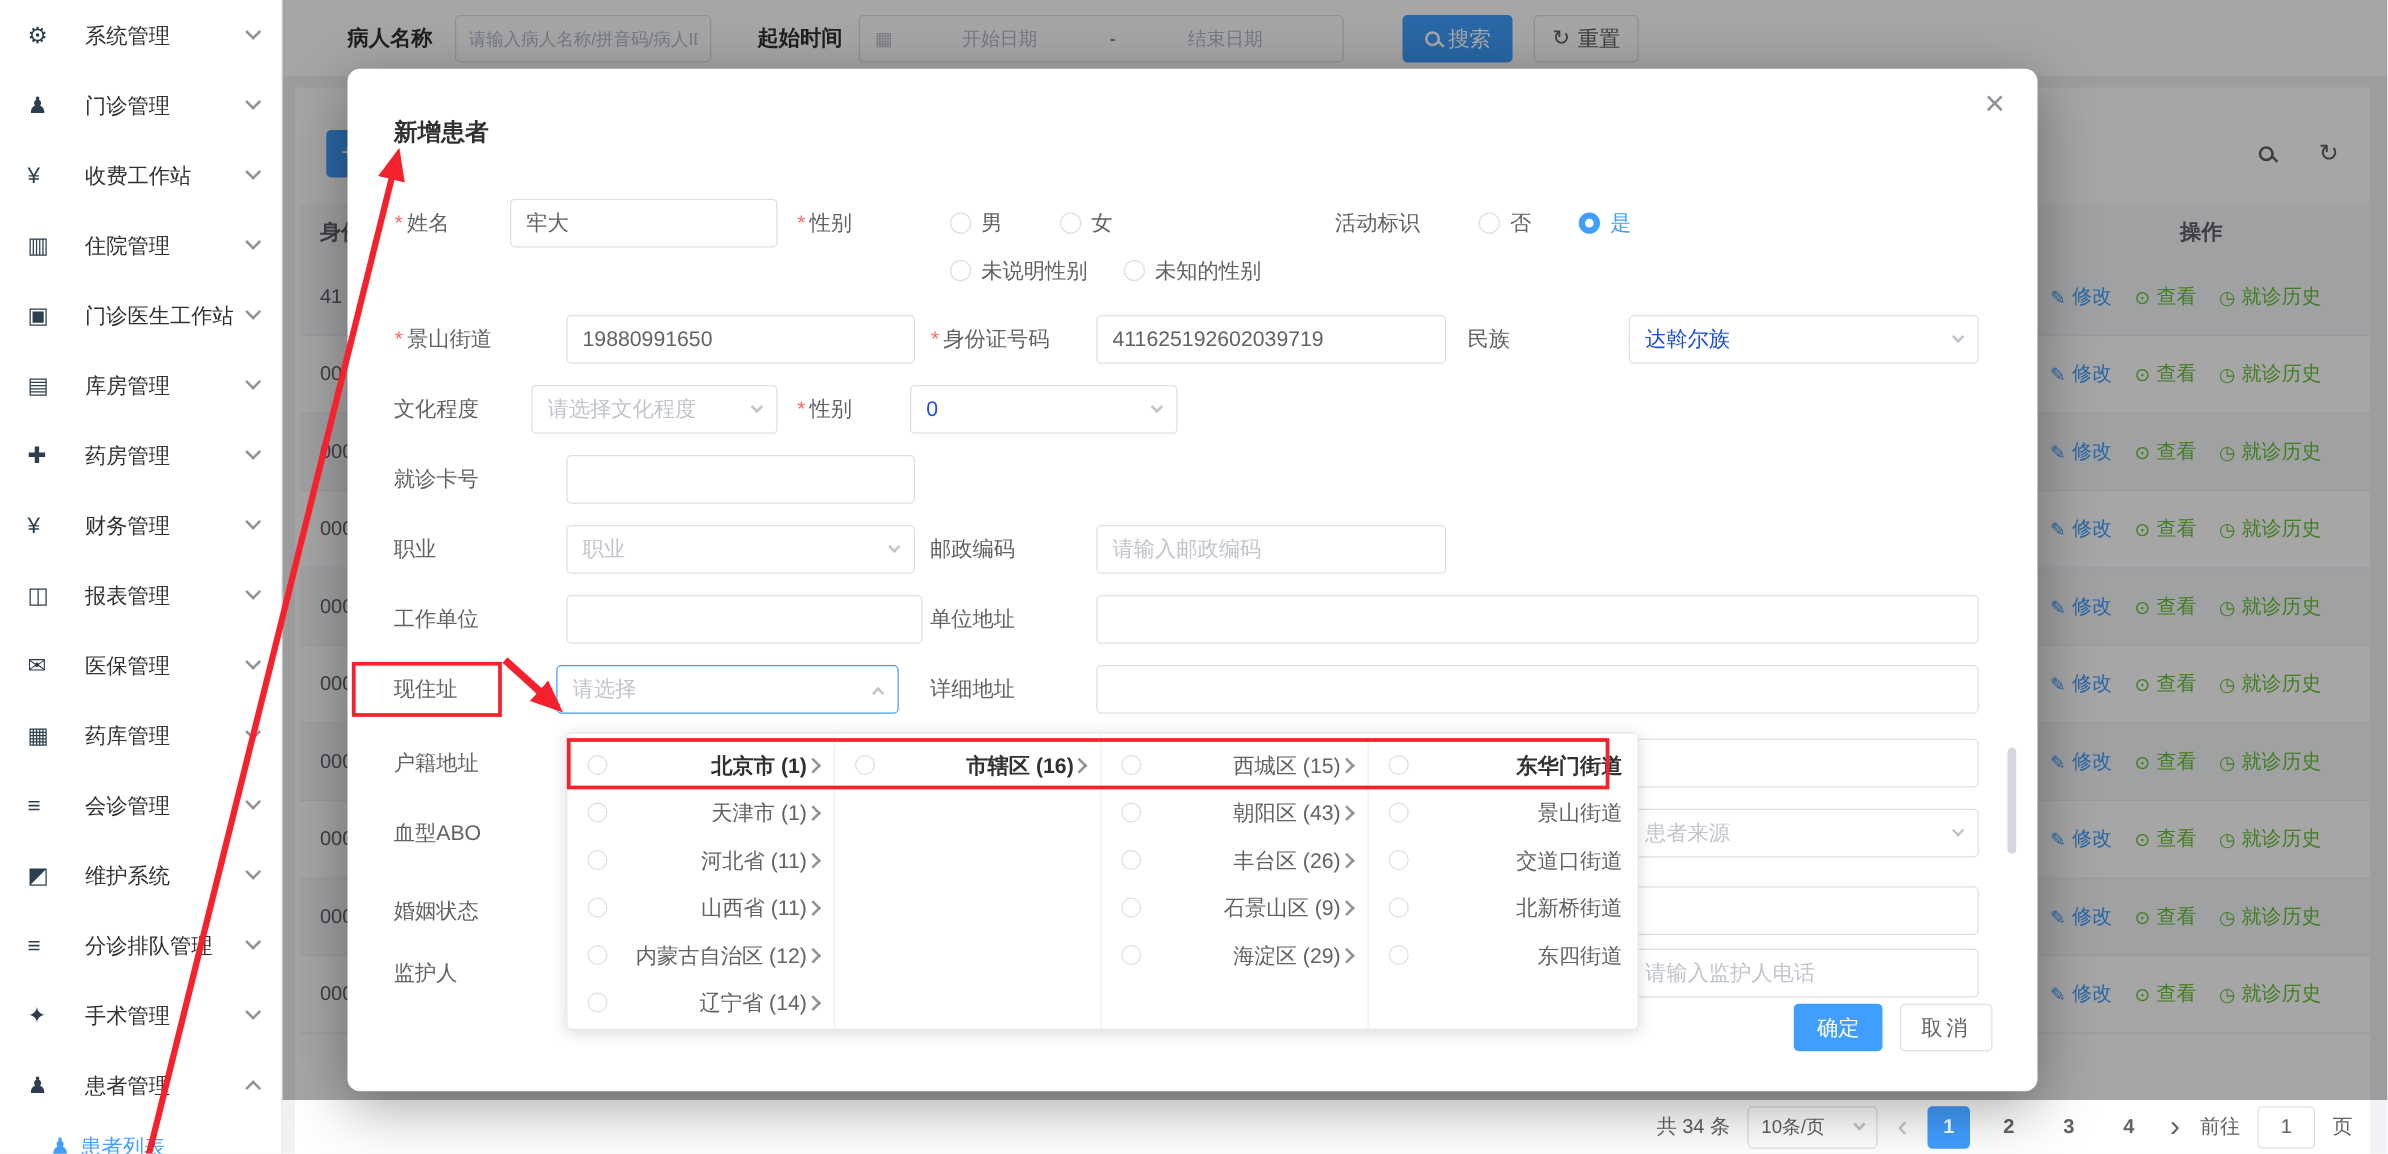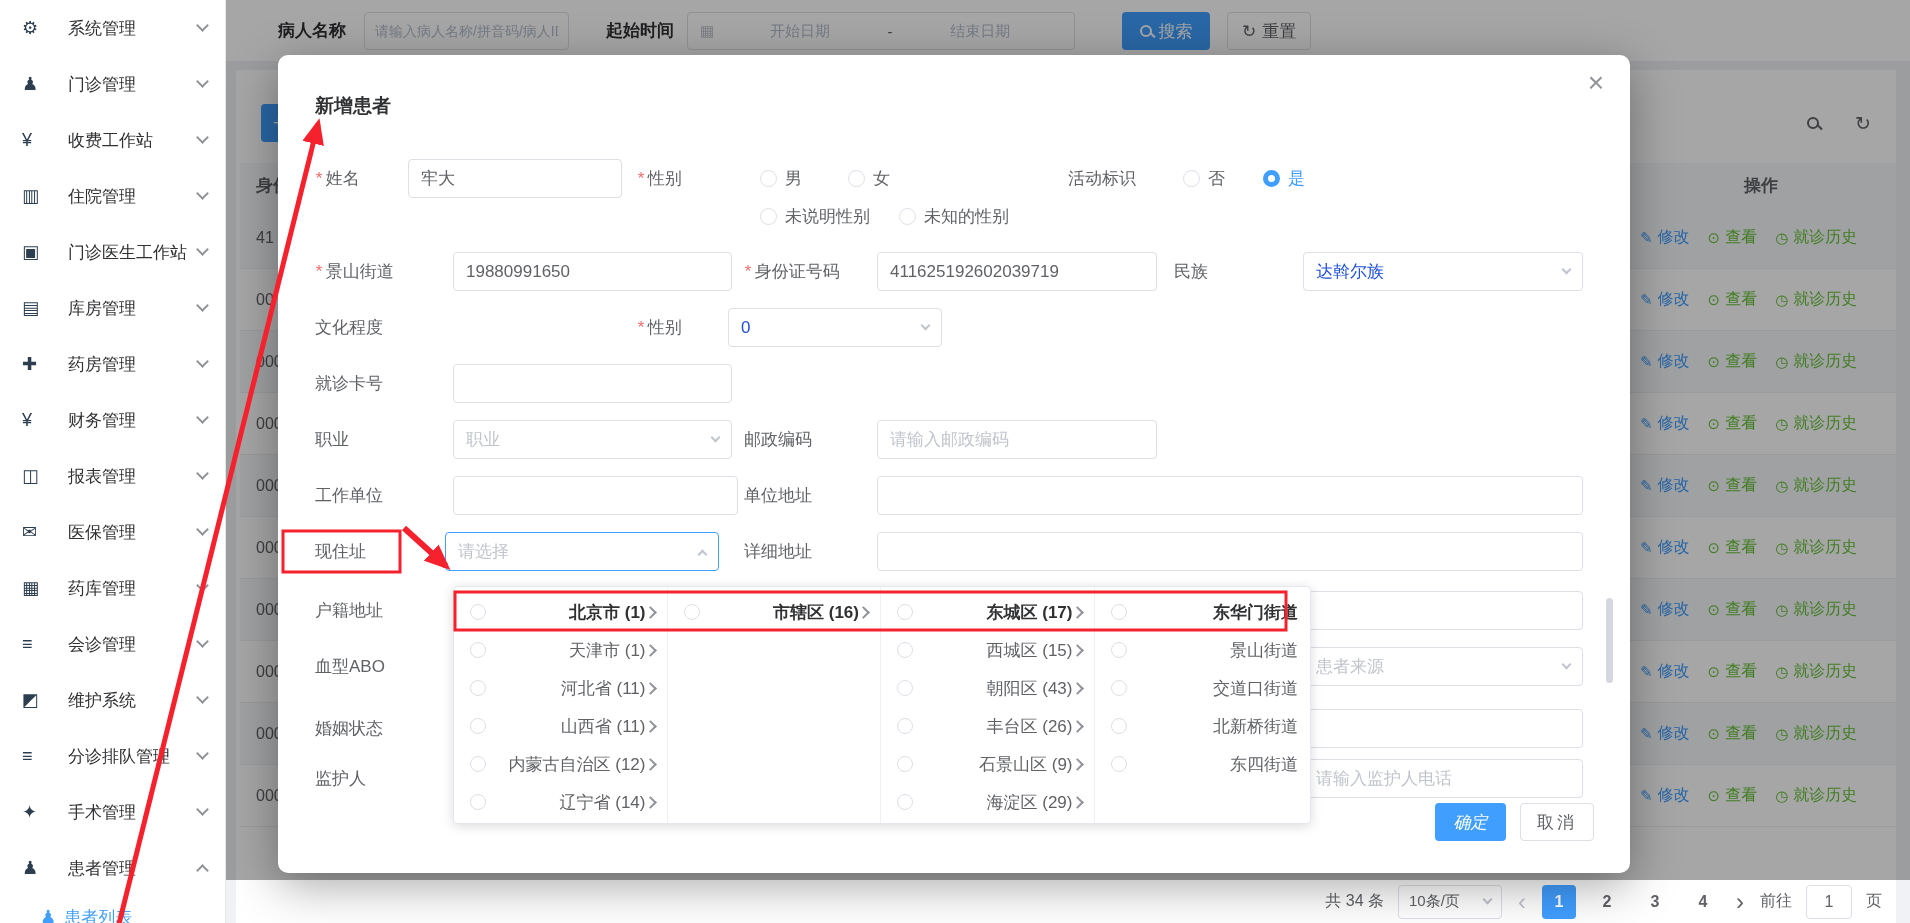--- a/index.html
+++ b/index.html
@@ -84,21 +84,21 @@
   .radio.on .rdot { border:5px solid #409eff; }
   .radio.on span { color:#409eff; }
   .cas-panel { position:absolute; left:175px; top:531px; width:858px; height:238px; background:#fff; border:1px solid #e4e7ed; border-radius:4px; box-shadow:0 2px 12px rgba(0,0,0,0.15); display:flex; z-index:5; }
   .cas-col { width:214px; border-right:1px solid #f0f0f0; padding:6px 0; }
   .cas-col:last-child { border-right:none; width:216px; }
   .cas-item { height:38px; display:flex; align-items:center; padding:0 12px 0 16px; cursor:pointer; color:#606266;text-align:right; }
   .cas-item .rdot { width:16px; height:16px; }
   .c-lb { flex:1; margin-left:10px; white-space:nowrap; overflow:hidden; }
   .cas-item.active .c-lb { font-weight:bold; color:#303133; }
   .m-btn { position:absolute; height:38px; }
-  .m-confirm { left:1157px; top:748px; width:71px;font-style:italic; }
+  .m-confirm { left:1157px; top:748px; width:71px; }
   .m-cancel { left:1242px; top:748px; width:74px; letter-spacing:3px; }
   .m-scroll { position:absolute; right:17px; top:543px; width:7px; height:85px; background:#d4d7de; border-radius:4px; }
 
   
   .anno { position:absolute; left:0; top:0; z-index:40; pointer-events:none; }
 </style>
 </head>
 <body>
 
 <aside class="sidebar">
@@ -450,20 +450,24 @@
   <input class="ipt" style="left: 175px; top: 197px; width: 279px;" value="19880991650">
   <span class="flabel" style="left:466px;top:197px"><i class="star">*</i><span>身份证号码</span></span>
   <input class="ipt" style="left: 599px; top: 197px; width: 280px;" value="411625192602039719">
   <span class="flabel" style="left:896px;top:197px">民族</span>
   <div class="sel" style="left:1025px;top:197px;width:280px">
     <span class="txt">达斡尔族</span>
       <i class="chev down"></i>
   </div>
 
   <span class="flabel" style="left:37px;top:253px">文化程度</span>
+  <div class="sel ph" style="left:147px;top:253px;width:197px">
+    <span class="txt">请选择文化程度</span>
+      <i class="chev down"></i>
+  </div>
   <span class="flabel" style="left:359px;top:253px"><i class="star">*</i><span>性别</span></span>
   <div class="sel" style="left:450px;top:253px;width:214px">
     <span class="txt">0</span>
       <i class="chev down"></i>
   </div>
 
   <span class="flabel" style="left:37px;top:309px">就诊卡号</span>
   <input class="ipt" style="left: 175px; top: 309px; width: 279px;">
 
   <span class="flabel" style="left:37px;top:365px">职业</span>
@@ -536,25 +540,20 @@
         </div>
     </div>
     <div class="cas-col">
       <div class="cas-item active">
           <i class="rdot"></i>
           <span class="c-lb">市辖区 (16)</span>
           <i class="chev rt"></i>
         </div>
     </div>
     <div class="cas-col">
-      <div class="cas-item active">
-          <i class="rdot"></i>
-          <span class="c-lb">东城区 (17)</span>
-          <i class="chev rt"></i>
-        </div>
       <div class="cas-item">
           <i class="rdot"></i>
           <span class="c-lb">西城区 (15)</span>
           <i class="chev rt"></i>
         </div>
       <div class="cas-item">
           <i class="rdot"></i>
           <span class="c-lb">朝阳区 (43)</span>
           <i class="chev rt"></i>
         </div>

